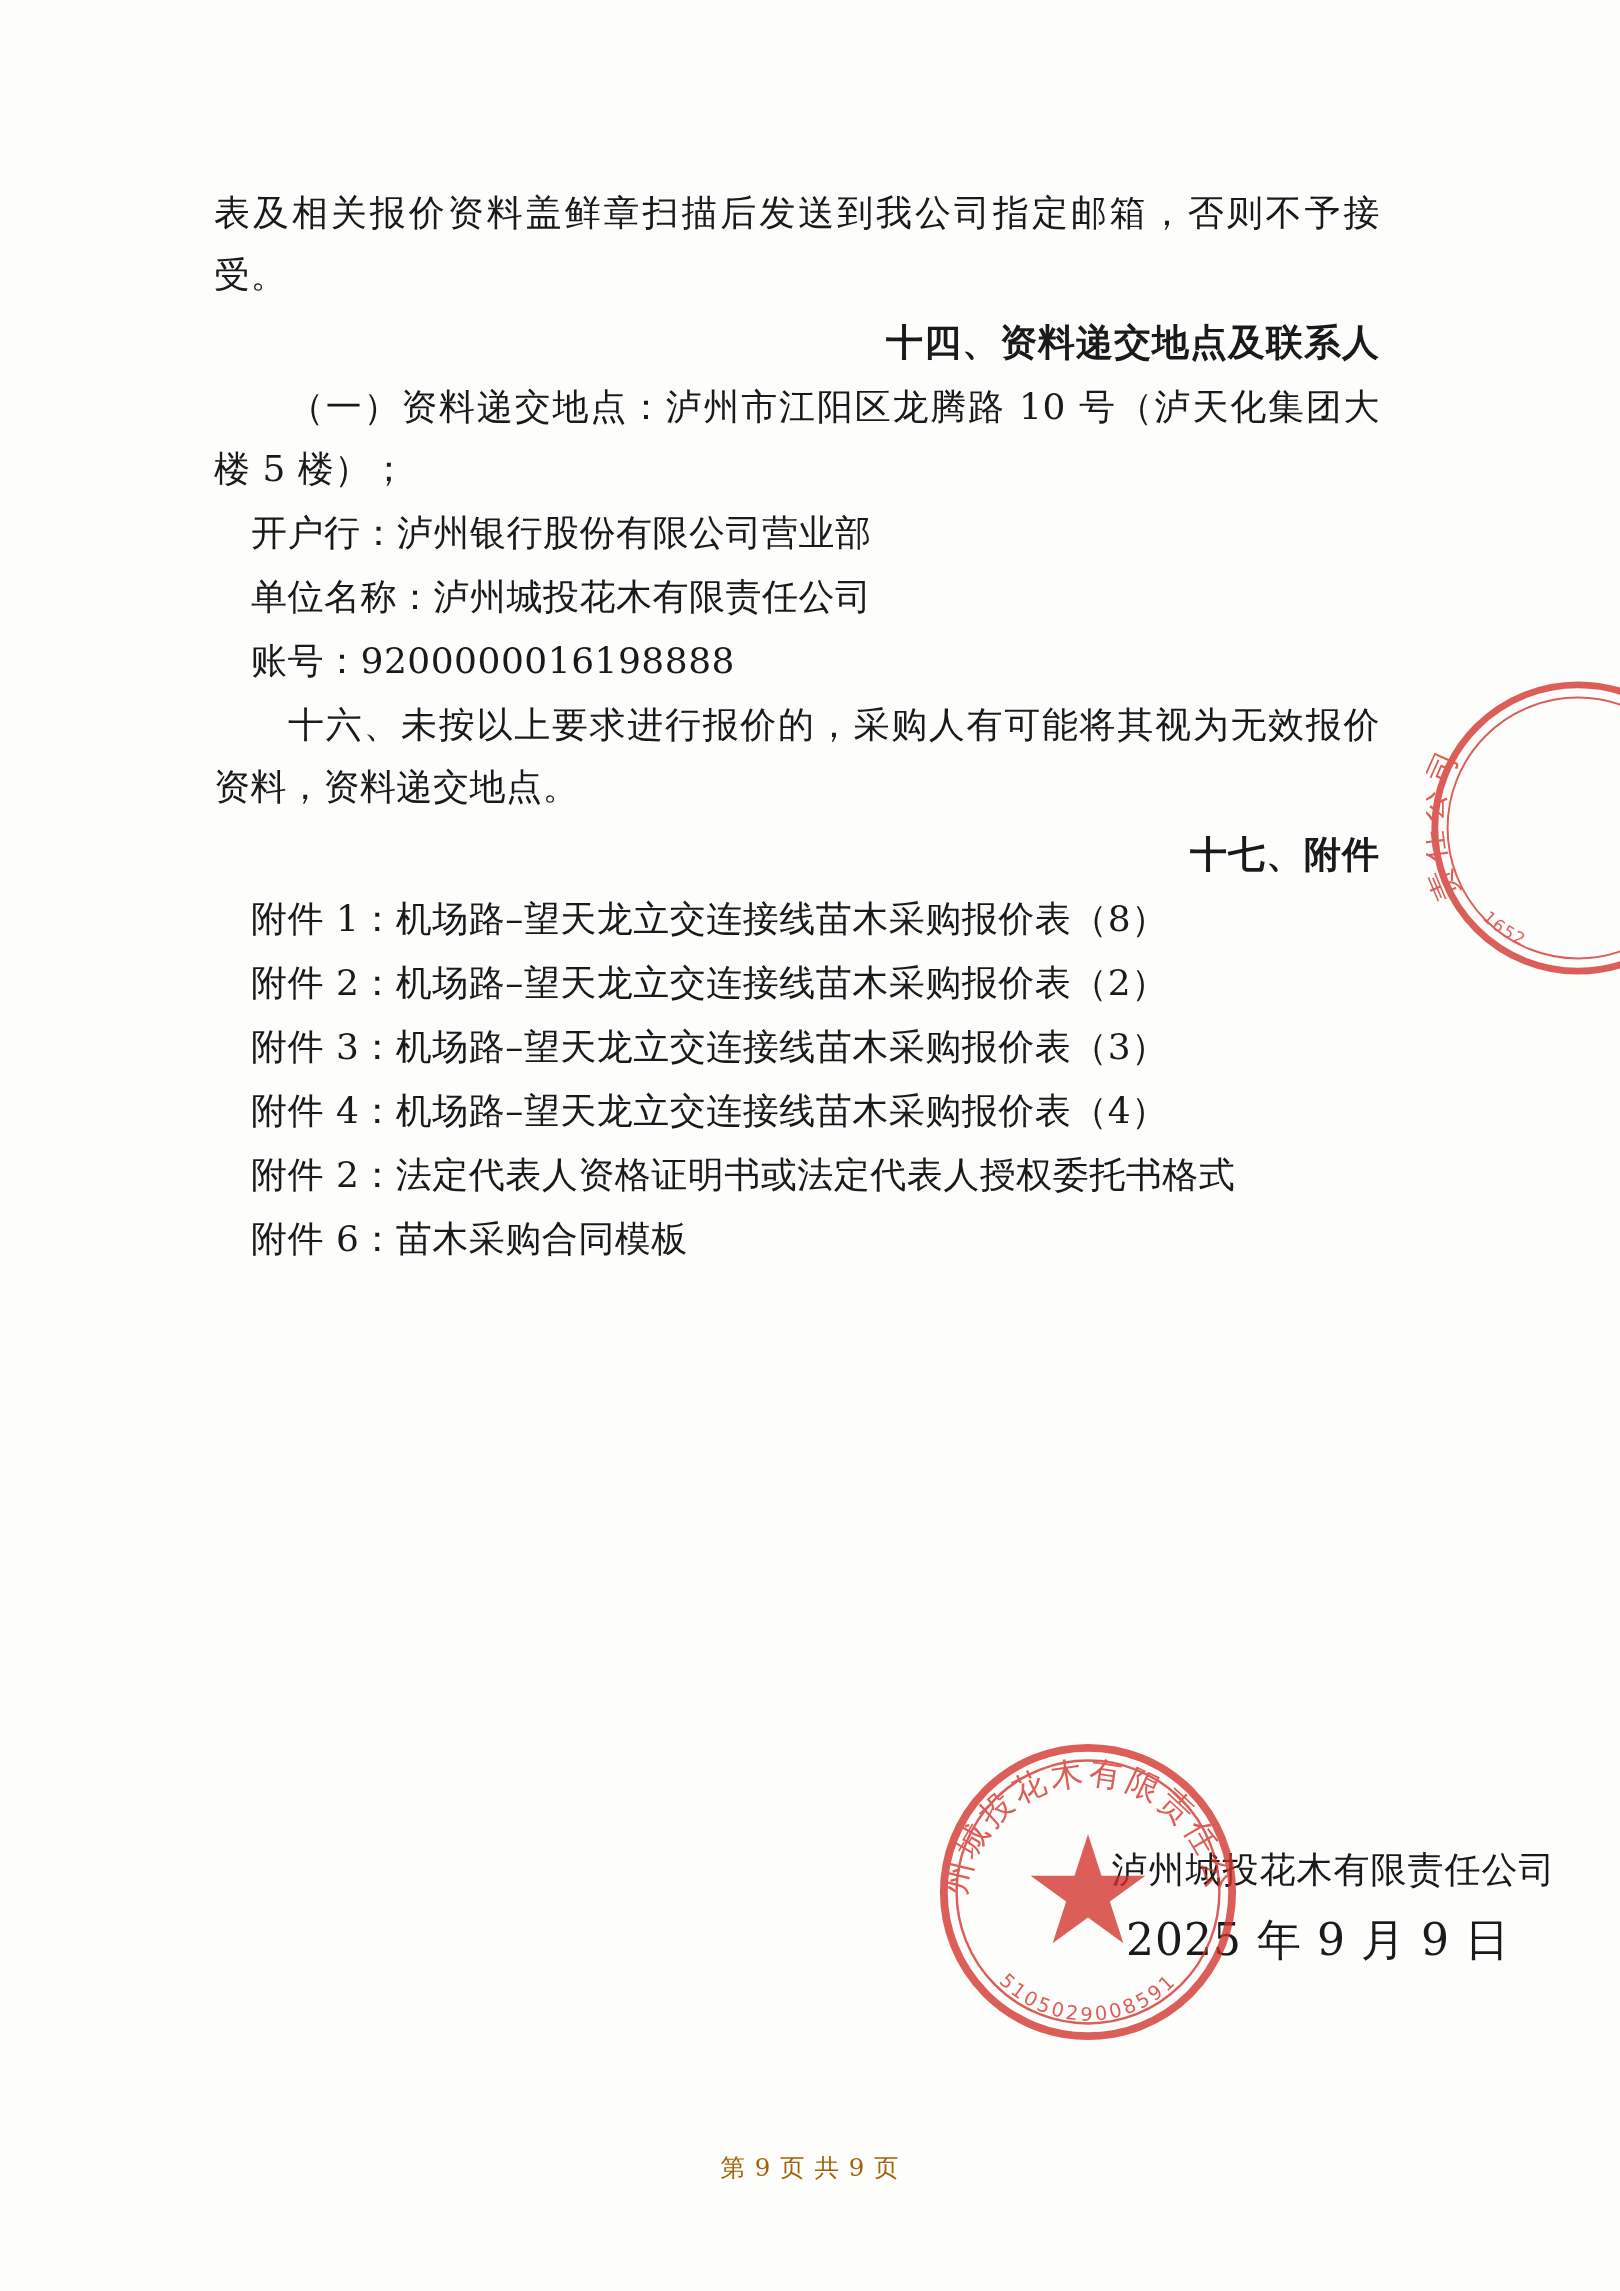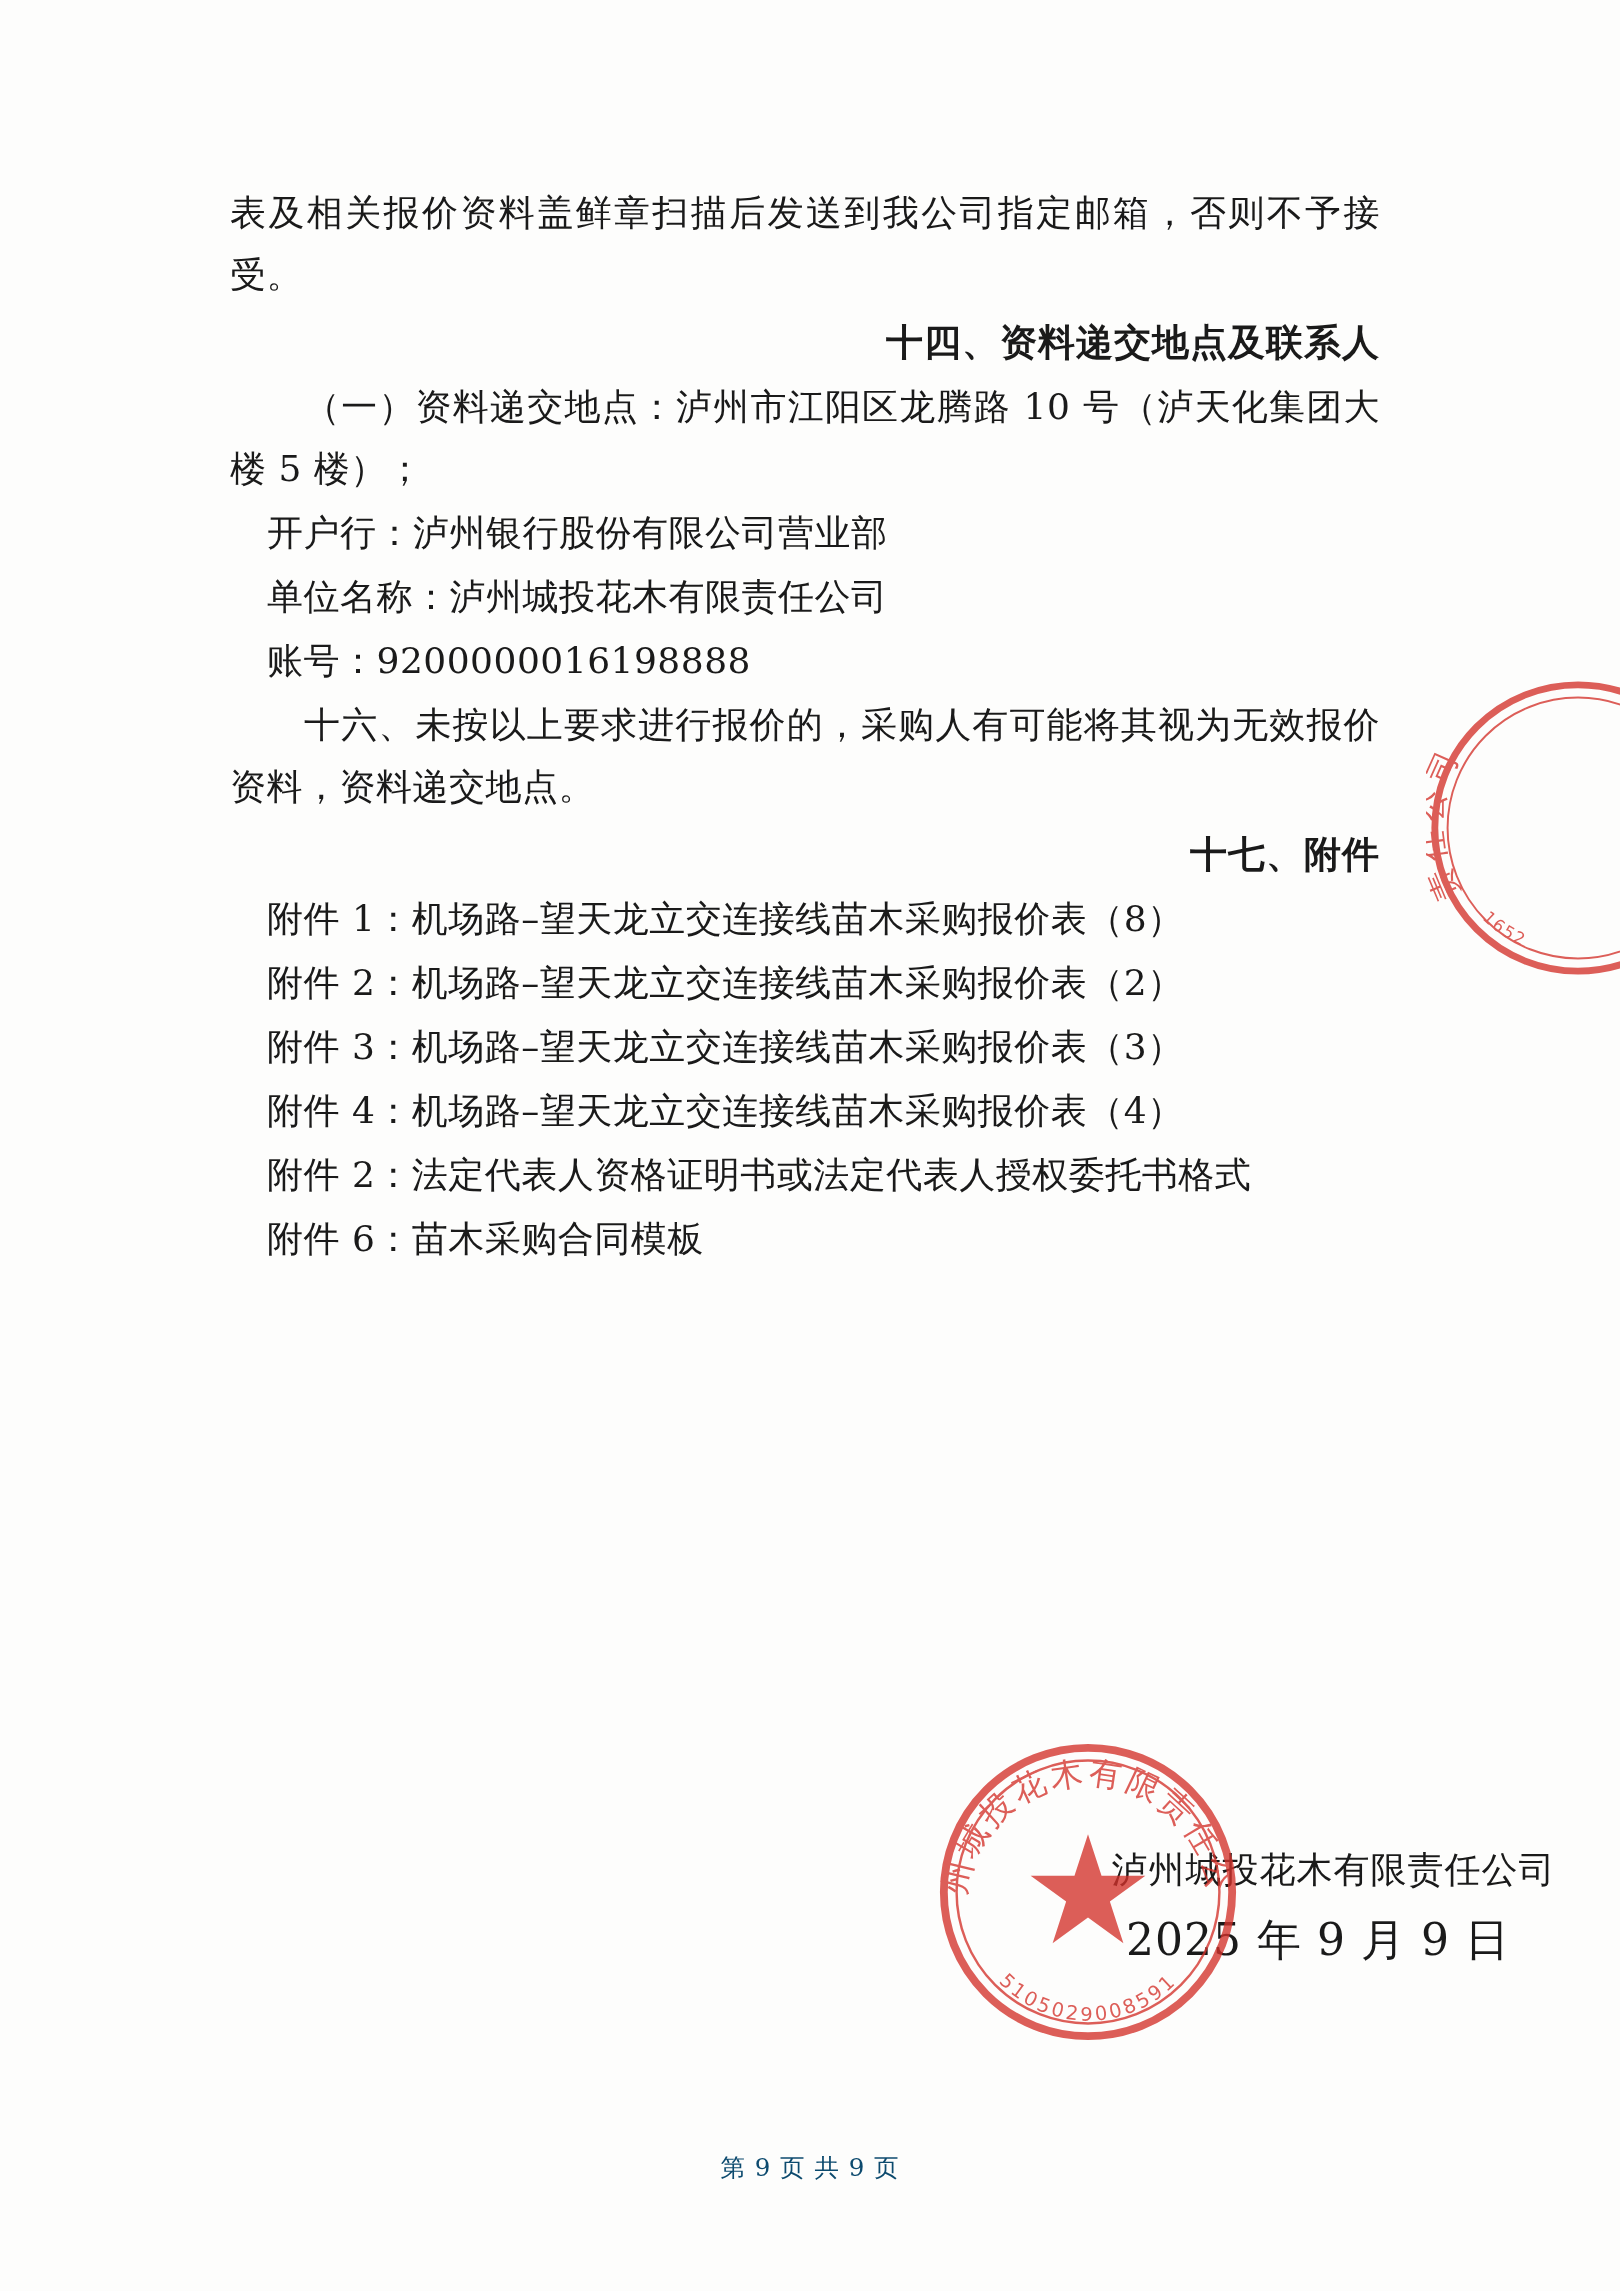--- a/index.html
+++ b/index.html
@@ -26,21 +26,21 @@
     position: absolute;
     left: 214px;
     top: 182px;
     width: 1166px;
   }
   .para {
     font-size: 36px;
     line-height: 1.72;
     letter-spacing: 0.5px;
     text-align: justify;
-    margin: 0 0 2px 16px;
+    margin: 0 0 2px 0;
     font-family: "DejaVu Serif", "Liberation Serif", serif;
   }
   .indent {
     text-indent: 74px;
   }
   .indent-small {
     text-indent: 37px;
   }
   .heading {
     font-size: 37px;
@@ -71,21 +71,21 @@
     padding-right: 71px;
   }
   .footer {
     position: absolute;
     left: 0;
     top: 2151px;
     width: 1620px;
     text-align: center;
     font-size: 24.5px;
     letter-spacing: 1px;
-    color: #0c4a6e;
+    color: #a16207;
   }
 
   
   .seal {
     position: absolute;
     pointer-events: none;
   }
   .seal-right {
     right: -110px;
     top: 676px;

